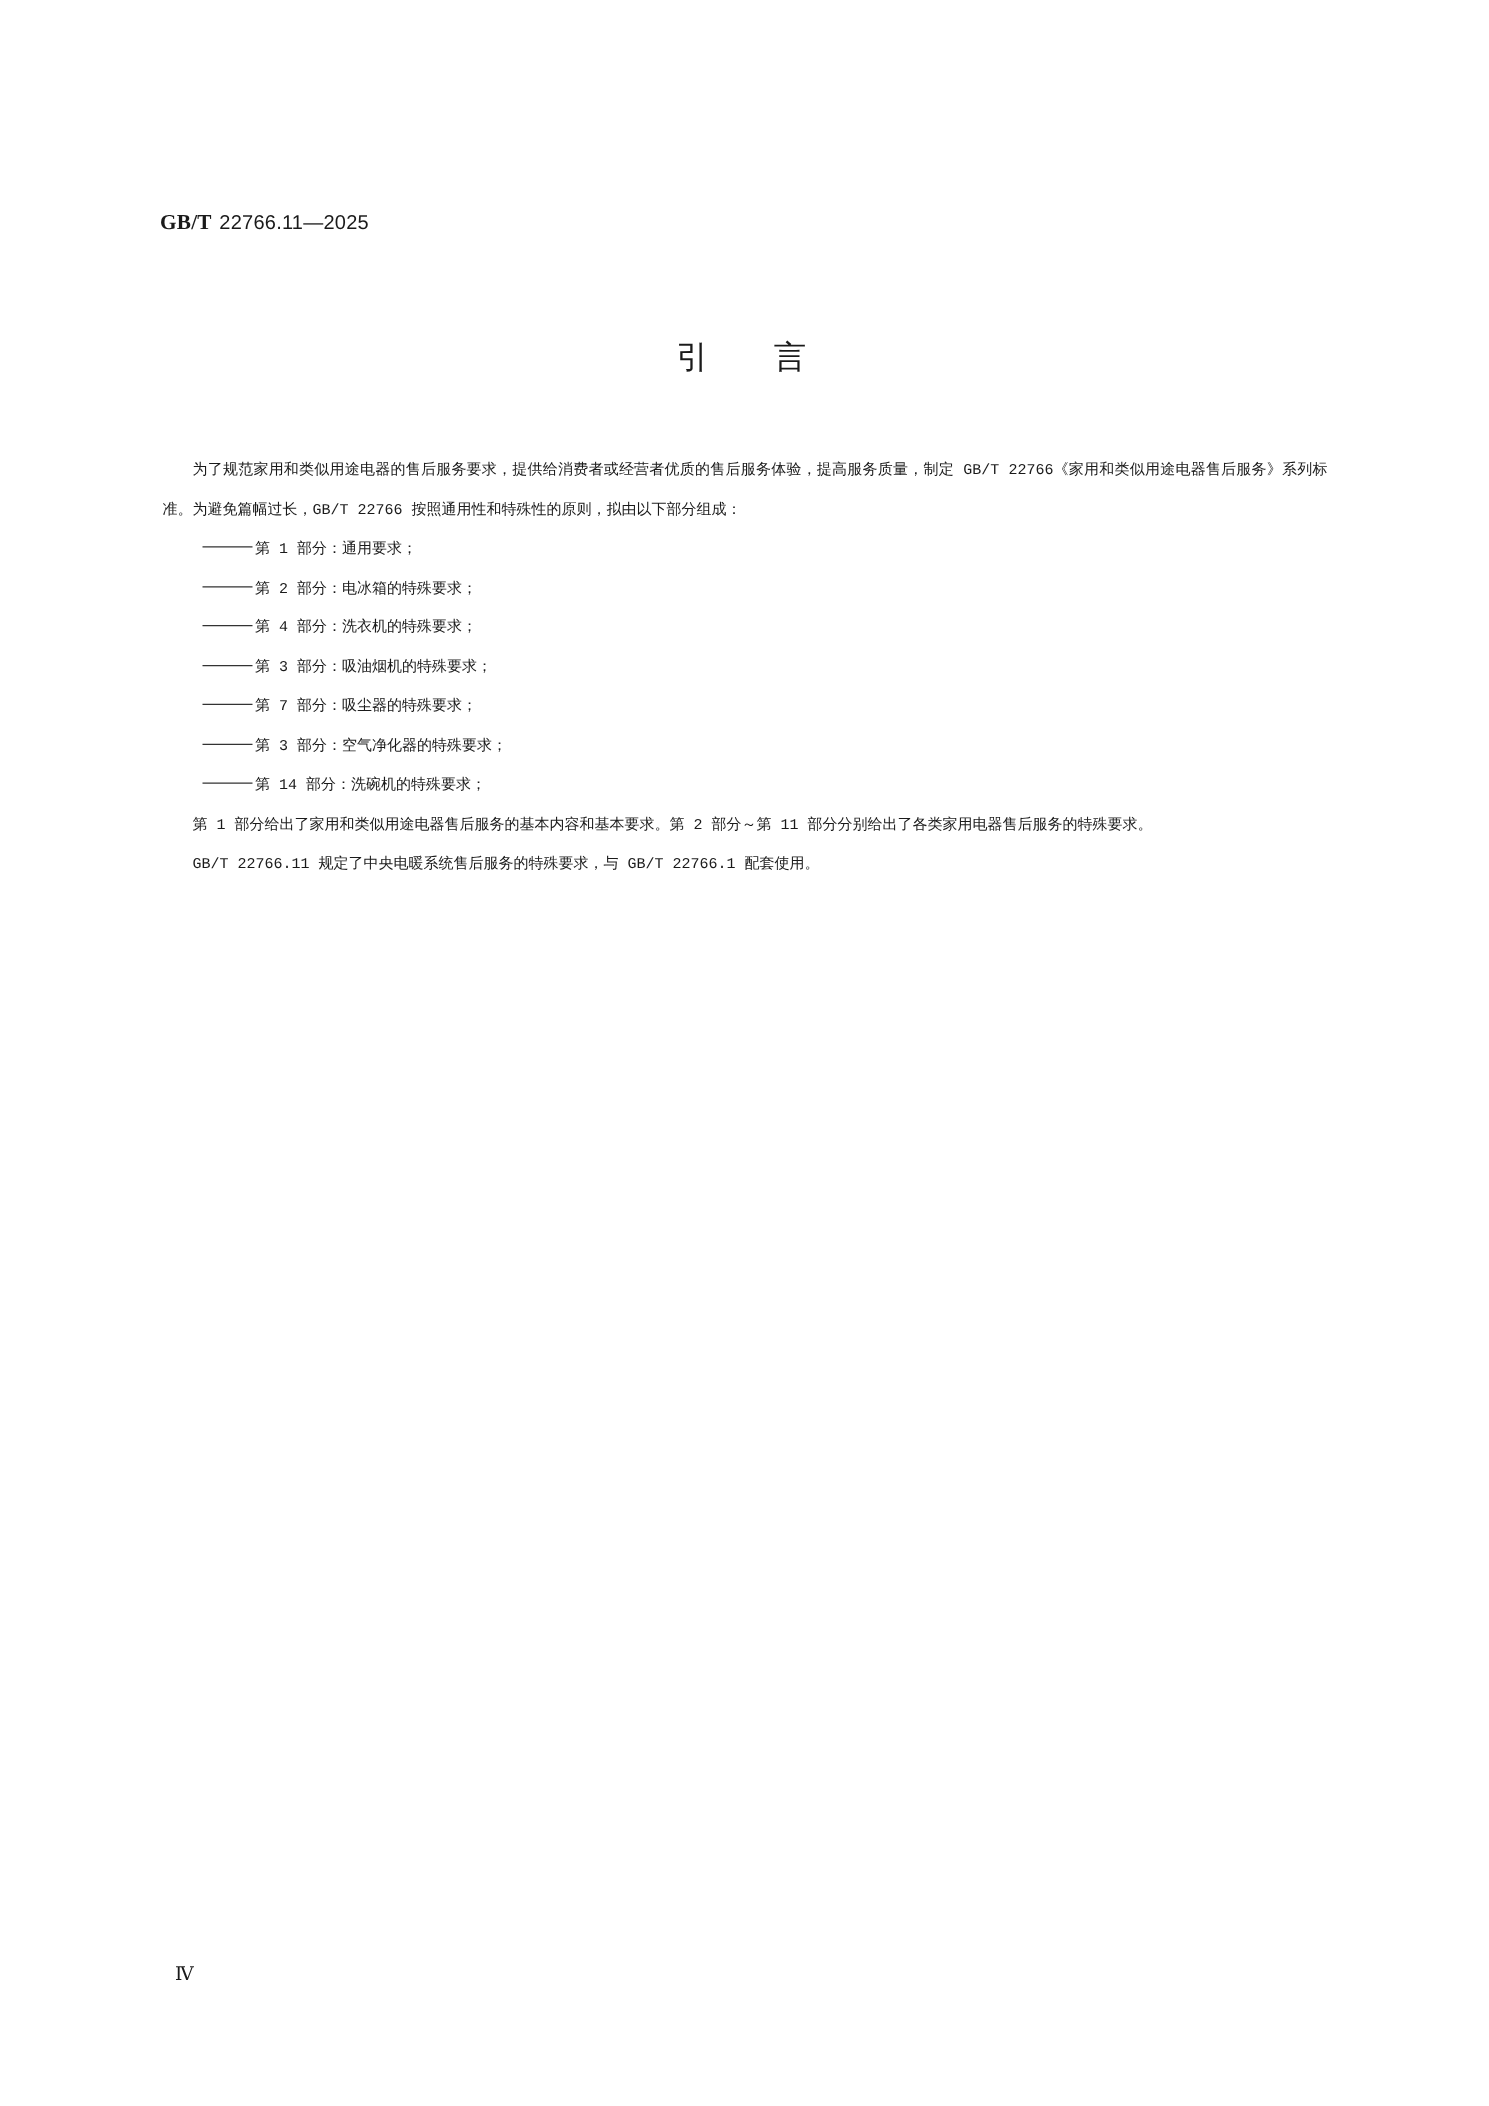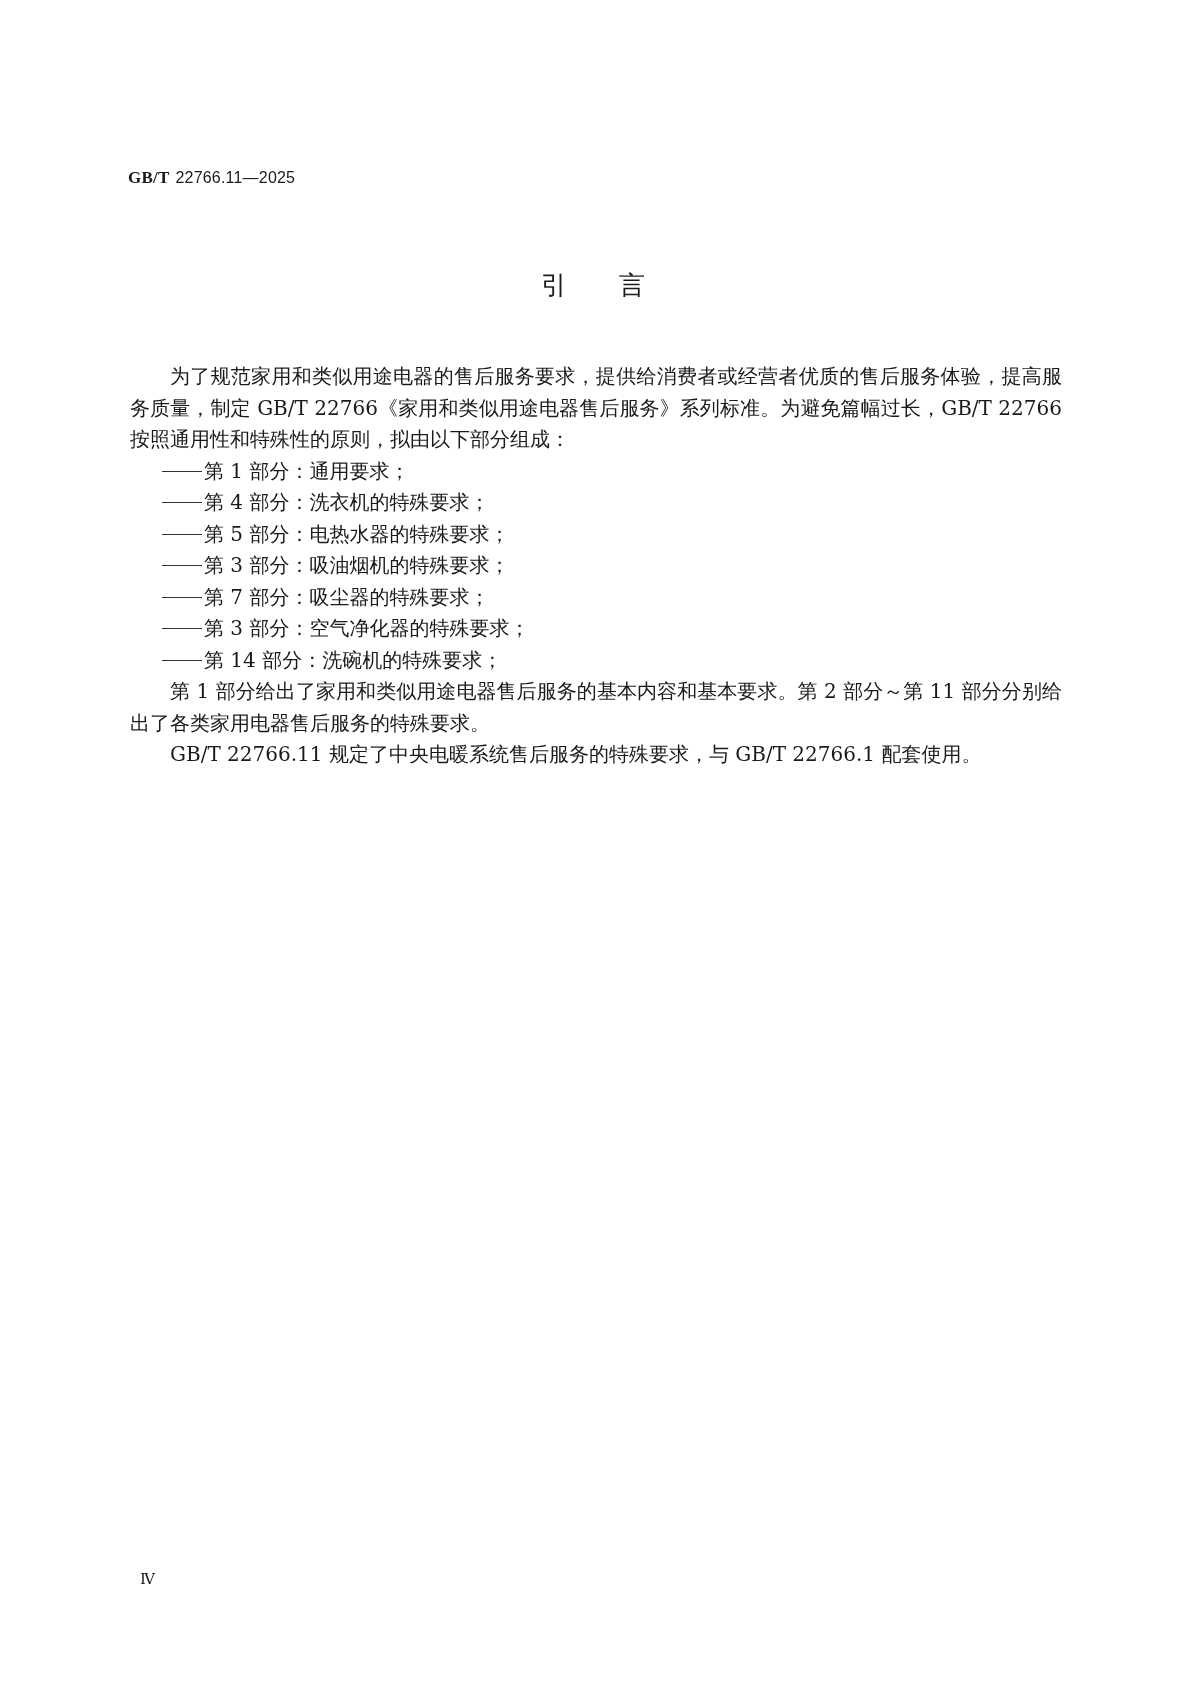--- a/index.html
+++ b/index.html
@@ -50,22 +50,23 @@
       font-size: 26px;
       letter-spacing: 52px;
       text-indent: 52px;
       white-space: nowrap;
     }
     .body-text {
       position: absolute;
       left: 130px;
       top: 337px;
       width: 932px;
-      font-size: 20px;
+      font-size: 12px;
       line-height: 31.5px;
+      font-family: Liberation Mono, monospace;
     }
     .para {
       margin: 0;
       text-indent: 2em;
       text-align: justify;
       text-align-last: left;
     }
     .list {
       list-style: none;
       margin: 0;
@@ -102,22 +103,22 @@
     <span class="prefix">GB/T</span><span class="num">22766.11—2025</span>
   </div>
 
   <div class="title">引言</div>
 
   <div class="body-text">
     <p class="para">为了规范家用和类似用途电器的售后服务要求，提供给消费者或经营者优质的售后服务体验，提高服务质量，制定 GB/T 22766《家用和类似用途电器售后服务》系列标准。为避免篇幅过长，GB/T 22766 按照通用性和特殊性的原则，拟由以下部分组成：</p>
 
     <ul class="list">
       <li class="list-item"><span class="dash"></span><span>第 1 部分：通用要求；</span></li>
+      <li class="list-item"><span class="dash"></span><span>第 2 部分：电冰箱的特殊要求；</span></li>
       <li class="list-item"><span class="dash"></span><span>第 4 部分：洗衣机的特殊要求；</span></li>
-      <li class="list-item"><span class="dash"></span><span>第 5 部分：电热水器的特殊要求；</span></li>
       <li class="list-item"><span class="dash"></span><span>第 3 部分：吸油烟机的特殊要求；</span></li>
       <li class="list-item"><span class="dash"></span><span>第 7 部分：吸尘器的特殊要求；</span></li>
       <li class="list-item"><span class="dash"></span><span>第 3 部分：空气净化器的特殊要求；</span></li>
       <li class="list-item"><span class="dash"></span><span>第 14 部分：洗碗机的特殊要求；</span></li>
     </ul>
 
     <p class="para">第 1 部分给出了家用和类似用途电器售后服务的基本内容和基本要求。第 2 部分～第 11 部分分别给出了各类家用电器售后服务的特殊要求。</p>
     <p class="para">GB/T 22766.11 规定了中央电暖系统售后服务的特殊要求，与 GB/T 22766.1 配套使用。</p>
   </div>
 

